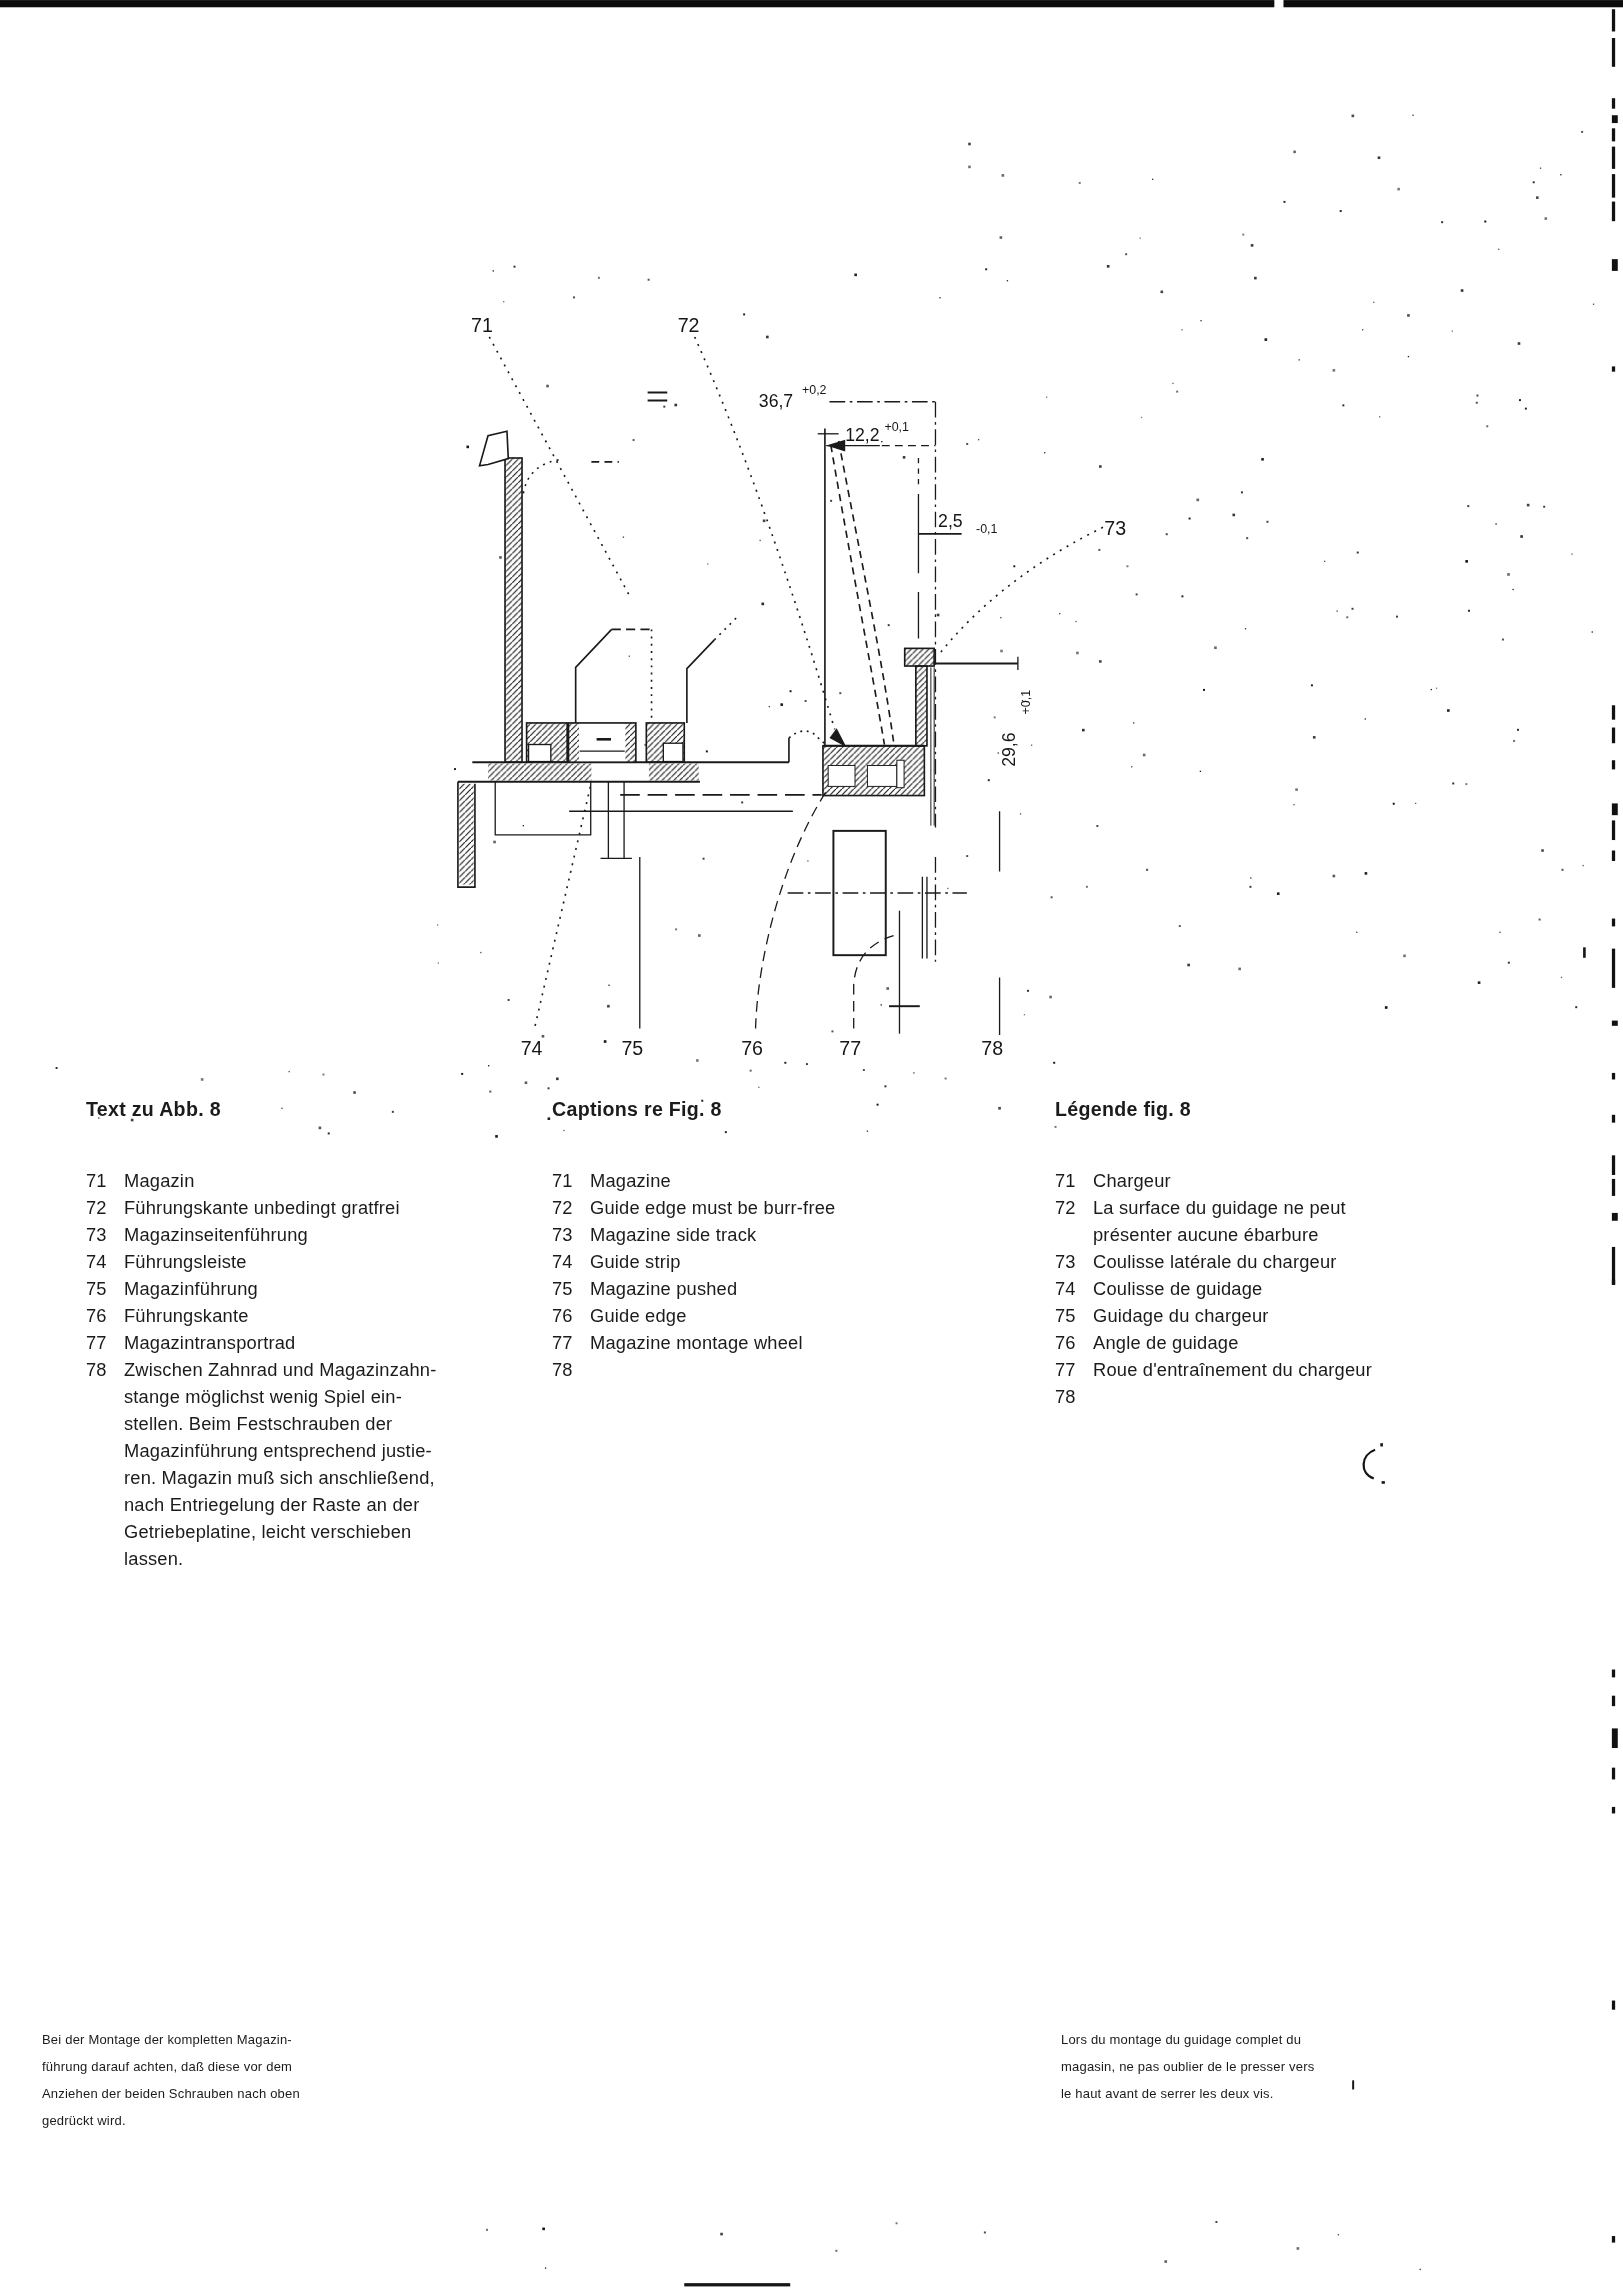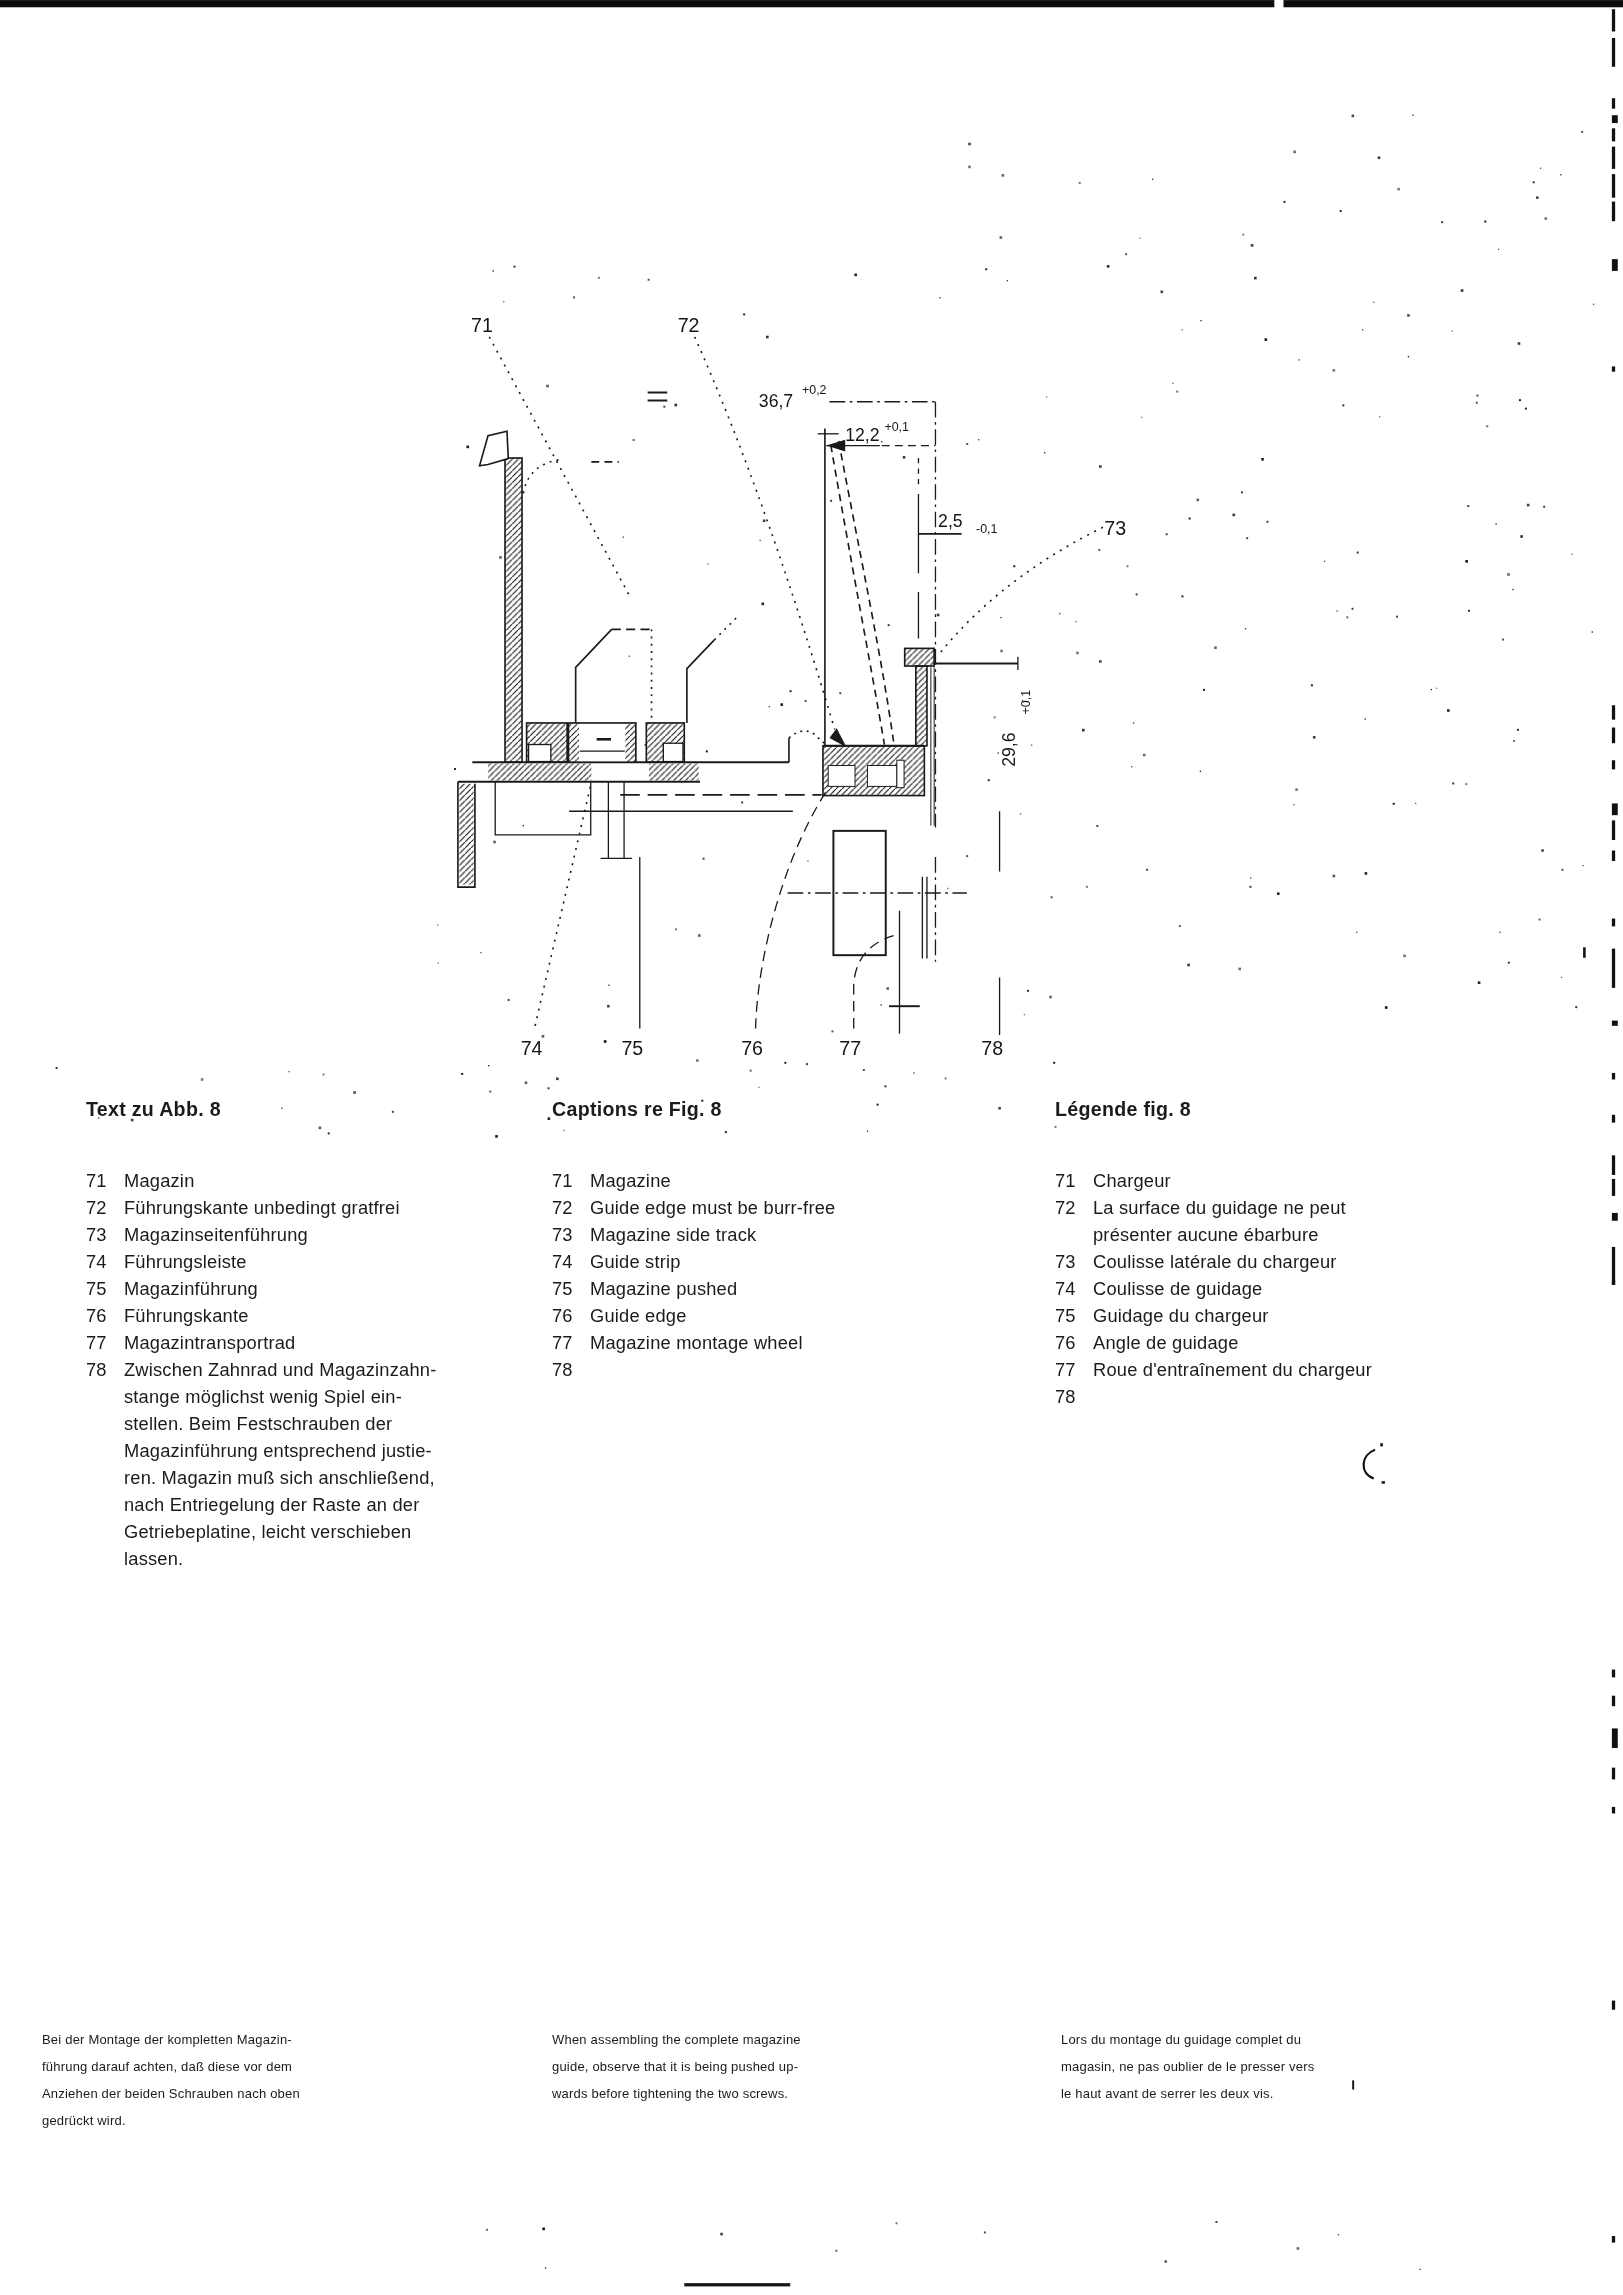--- a/index.html
+++ b/index.html
@@ -584,21 +584,18 @@
       </div>
     <div class="row">
         <span class="num">78</span>
       </div>
   </div>
 
   <div class="footer footer-de">Bei der Montage der kompletten Magazin-
 führung darauf achten, daß diese vor dem
 Anziehen der beiden Schrauben nach oben
 gedrückt wird.</div>
-  <div class="footer footer-en">When assembling the complete magazine
-guide, observe that it is being pushed up-
-wards before tightening the two screws.</div>
   <div class="footer footer-fr">Lors du montage du guidage complet du
 magasin, ne pas oublier de le presser vers
 le haut avant de serrer les deux vis.</div>
 
 </div>
 
 
 </body></html>

